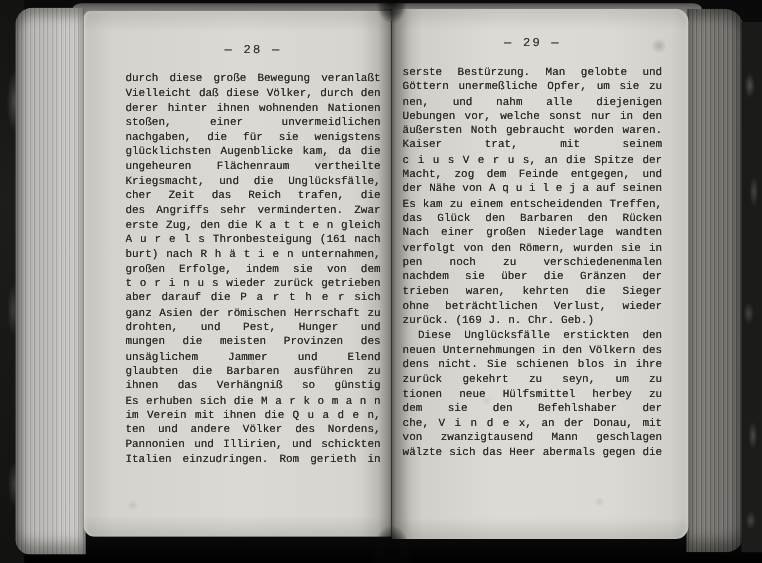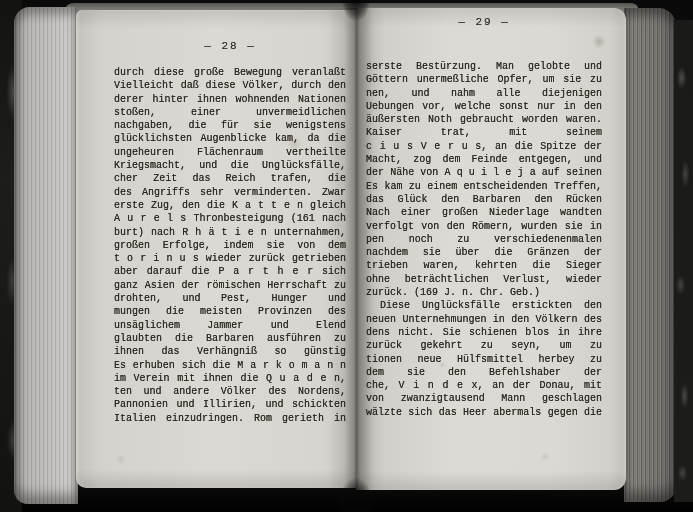--- a/index.html
+++ b/index.html
@@ -87,21 +87,21 @@
   .gutter-bottom-notch{
     position:absolute;left:330px;top:466px;width:52px;height:46px;pointer-events:none;
     background:radial-gradient(ellipse 50% 100% at 50% 100%,rgba(4,4,4,.95) 0%,rgba(8,8,8,.5) 52%,rgba(8,8,8,0) 75%);
   }
   .page-header{
     position:absolute;text-align:center;
     font-size:11px;letter-spacing:2px;color:#38332d;
     text-shadow:0 0 .5px rgba(56,51,45,.7);
   }
   .page-header.left{left:38px;top:30px;width:232px;}
-  .page-header.right{left:10px;top:8px;width:236px;}
+  .page-header.right{left:10px;top:26px;width:236px;}
   .text-block{
     position:absolute;font-size:10px;color:var(--ink,#2b2620);
     text-shadow:0 0 .6px rgba(43,38,32,.75);
   }
   .text-block.left{left:38px;top:56px;width:232px;}
   .text-block.right{left:10px;top:52px;width:236px;}
   .tline{
     height:13.3px;line-height:13.3px;overflow:hidden;
     text-align:justify;text-align-last:justify;
   }

